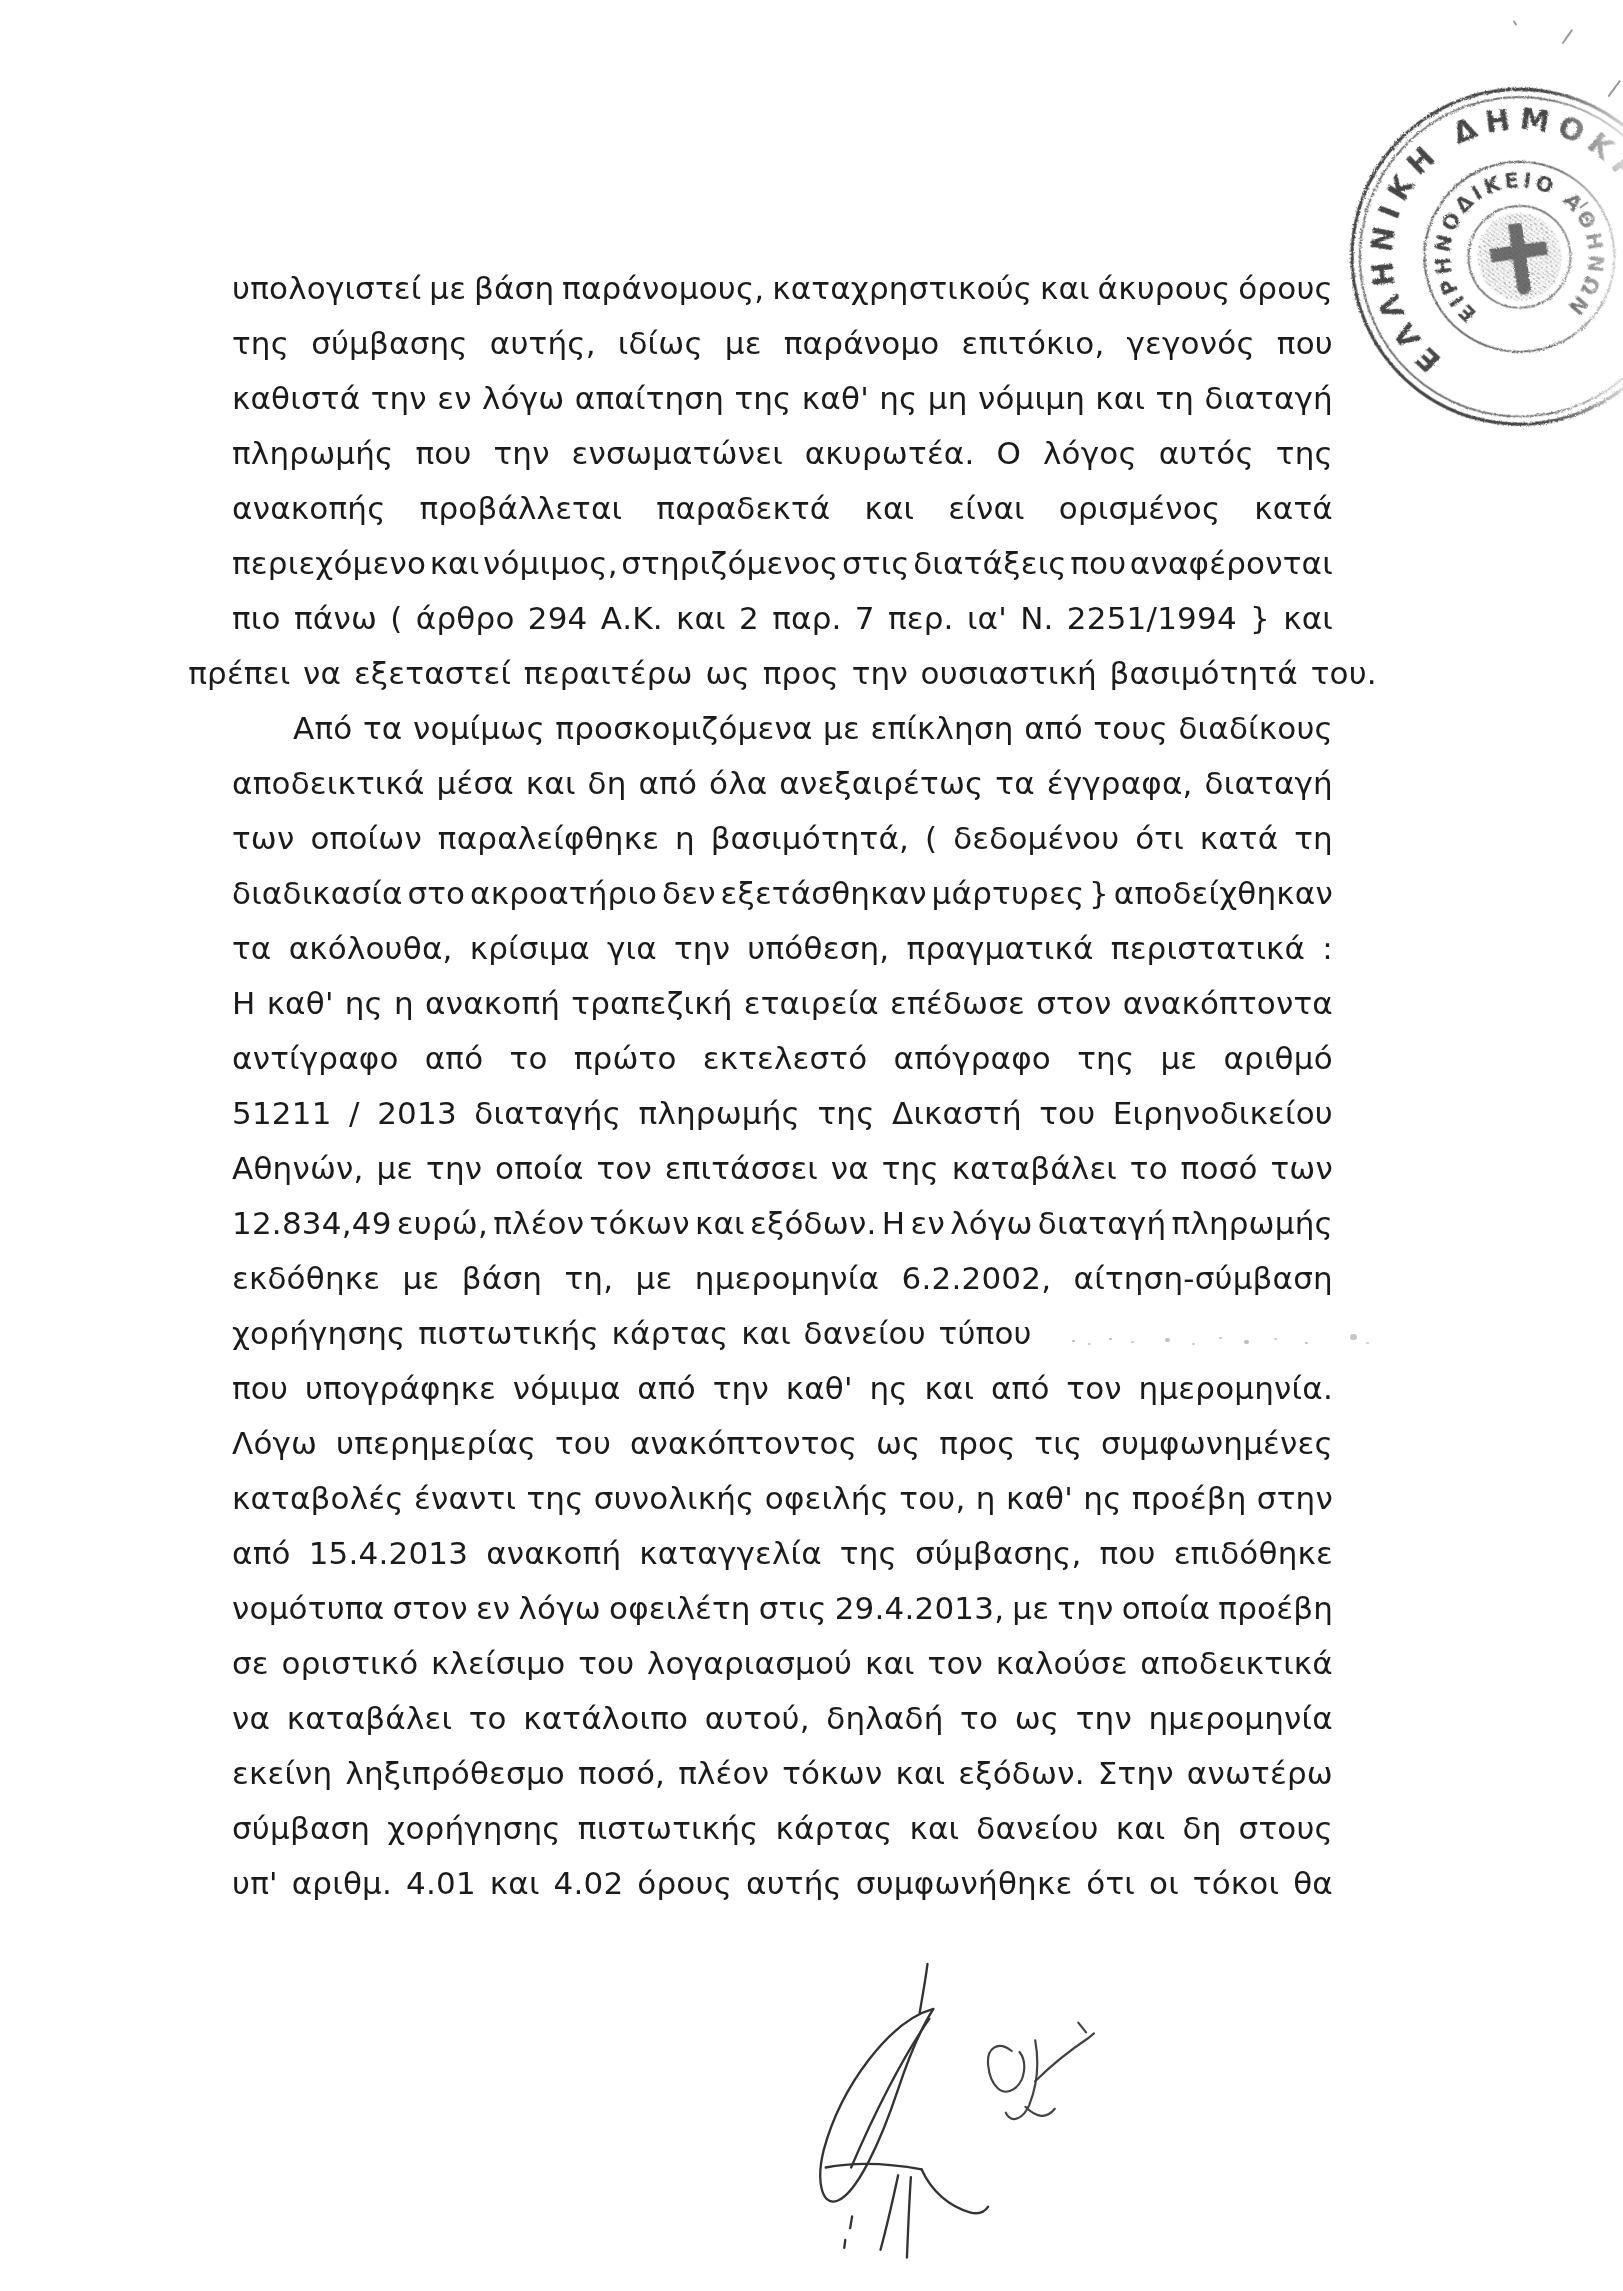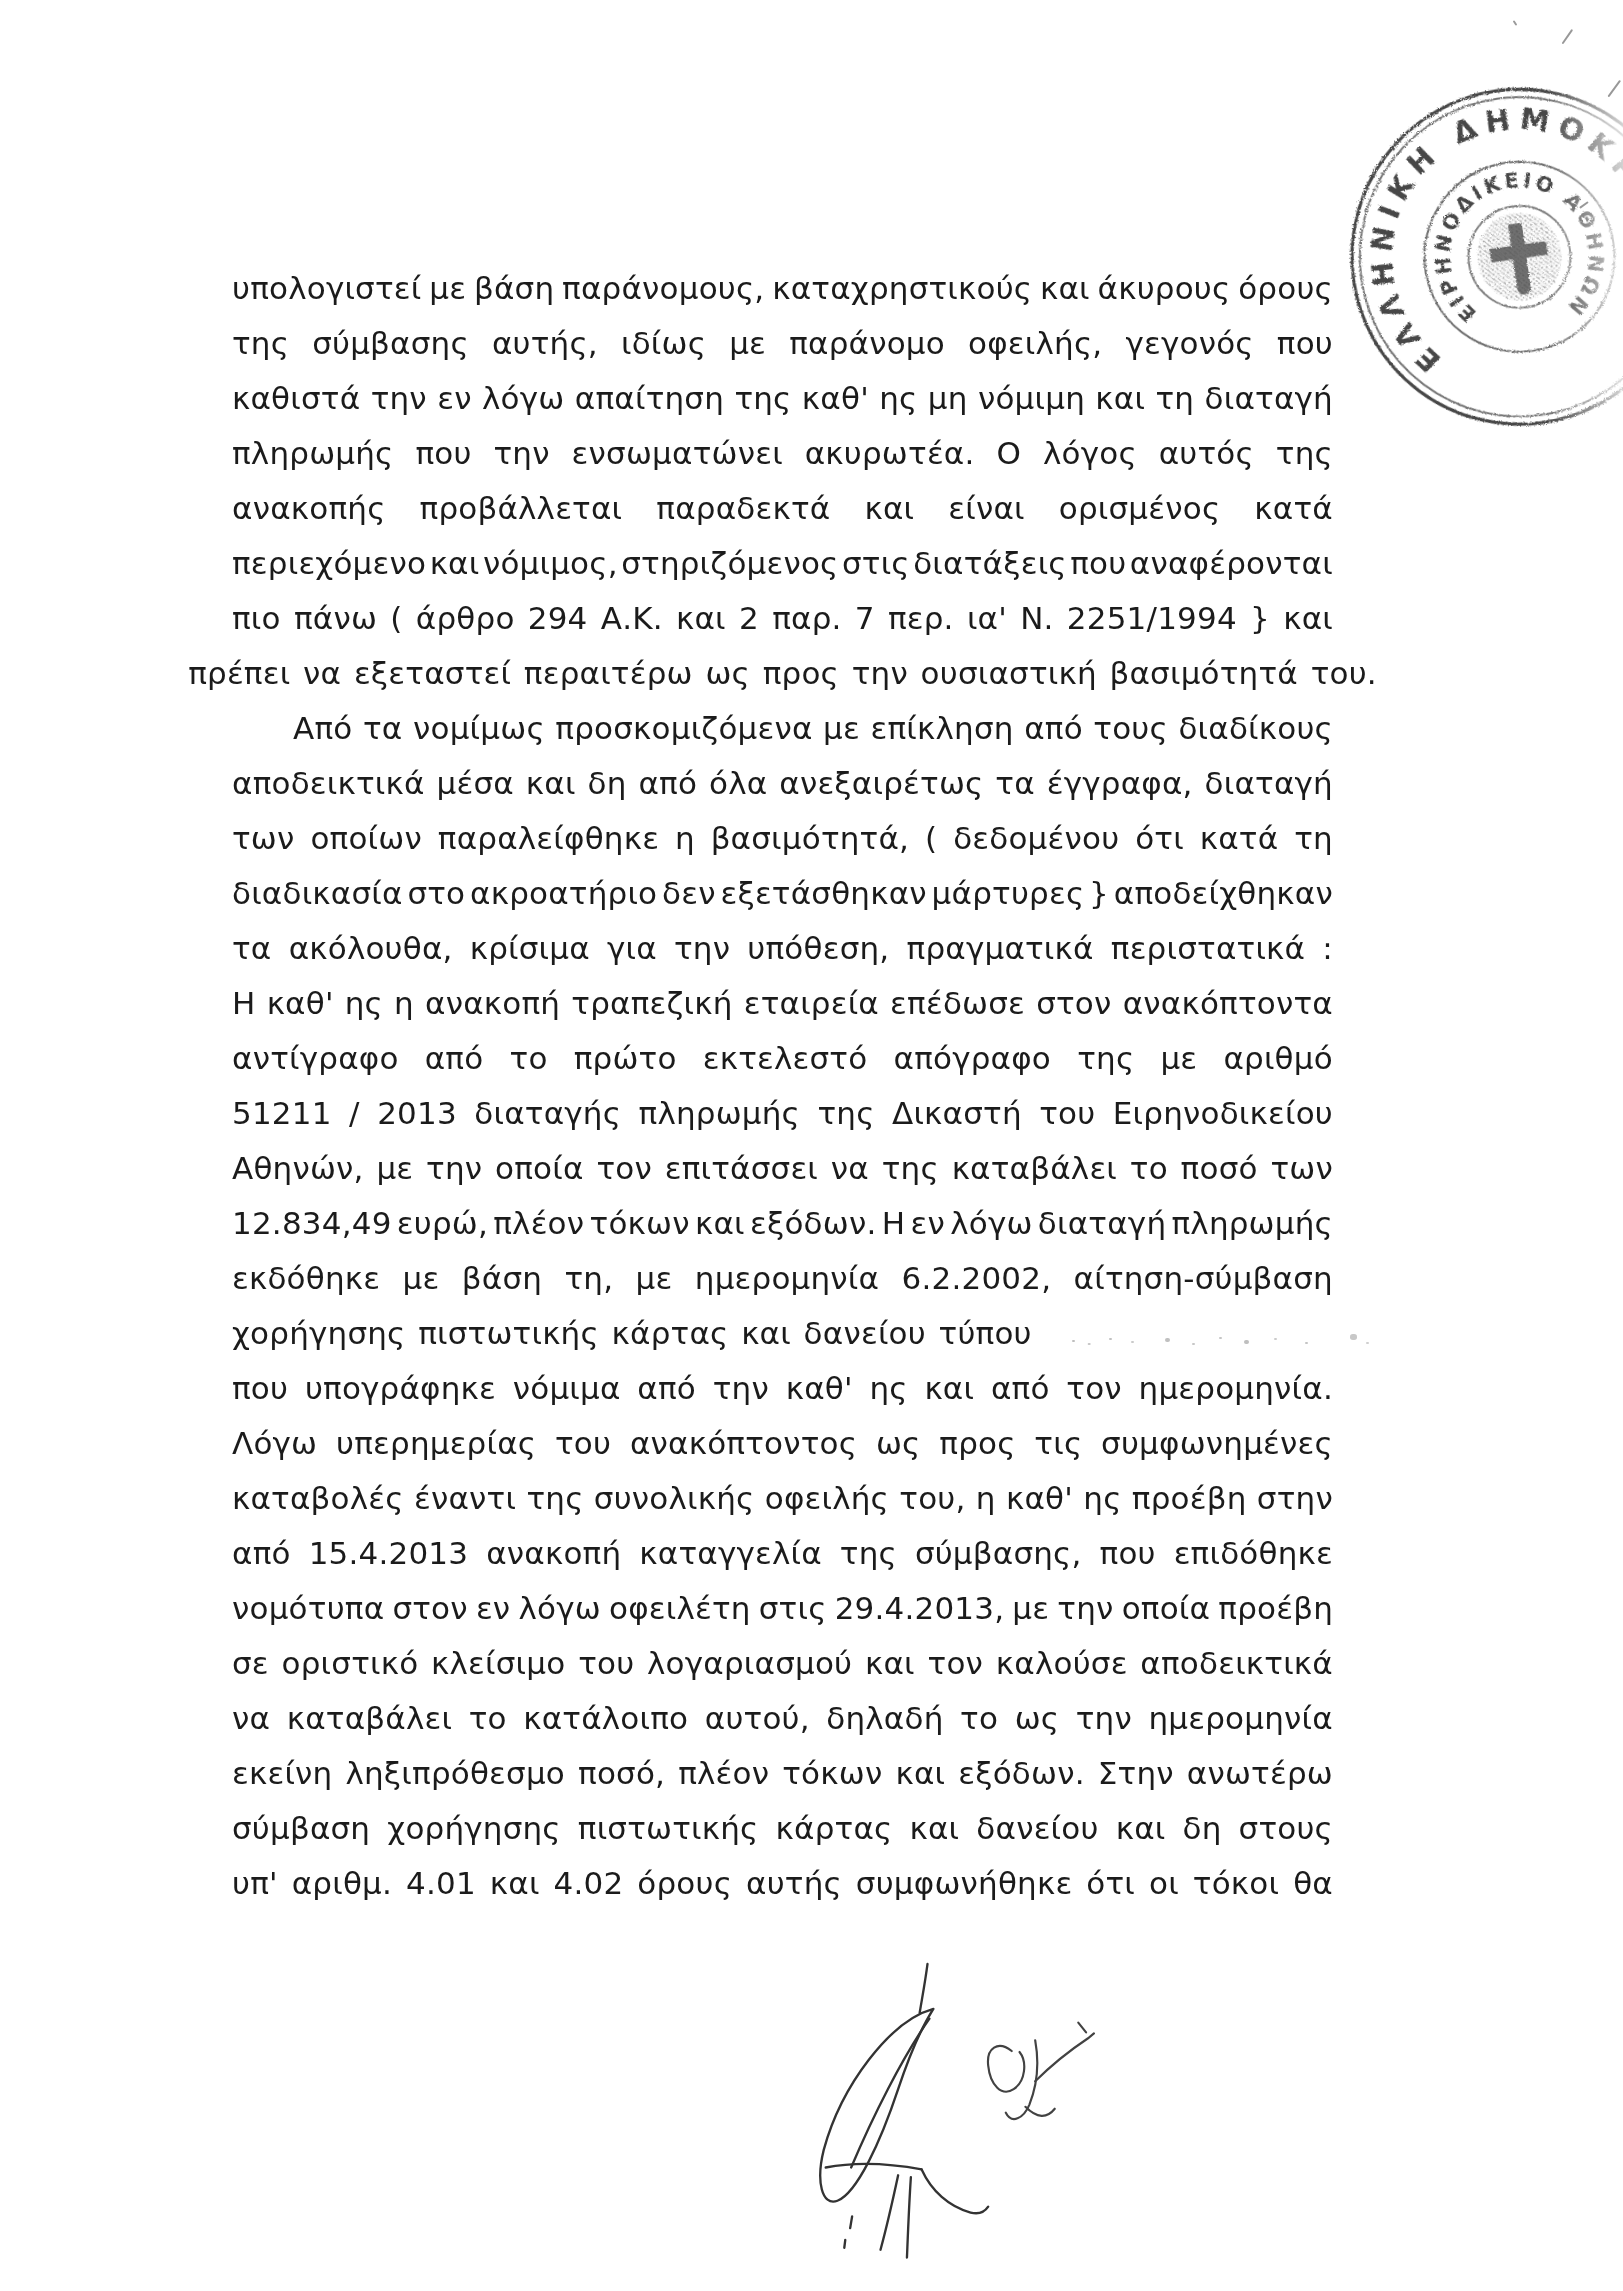--- a/index.html
+++ b/index.html
@@ -114,21 +114,21 @@
         <span class="w">άκυρους</span>
         <span class="w">όρους</span>
       </div>
       <div class="line">
         <span class="w">της</span>
         <span class="w">σύμβασης</span>
         <span class="w">αυτής,</span>
         <span class="w">ιδίως</span>
         <span class="w">με</span>
         <span class="w">παράνομο</span>
-        <span class="w">οφειλής,</span>
+        <span class="w">επιτόκιο,</span>
         <span class="w">γεγονός</span>
         <span class="w">που</span>
       </div>
       <div class="line">
         <span class="w">καθιστά</span>
         <span class="w">την</span>
         <span class="w">εν</span>
         <span class="w">λόγω</span>
         <span class="w">απαίτηση</span>
         <span class="w">της</span>

